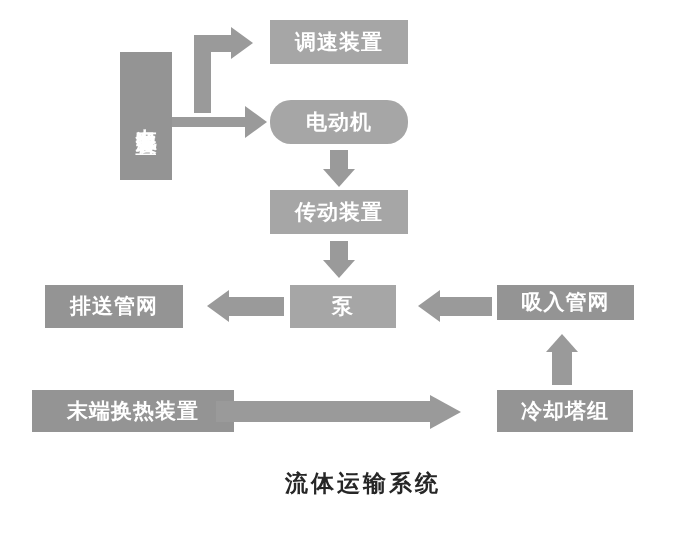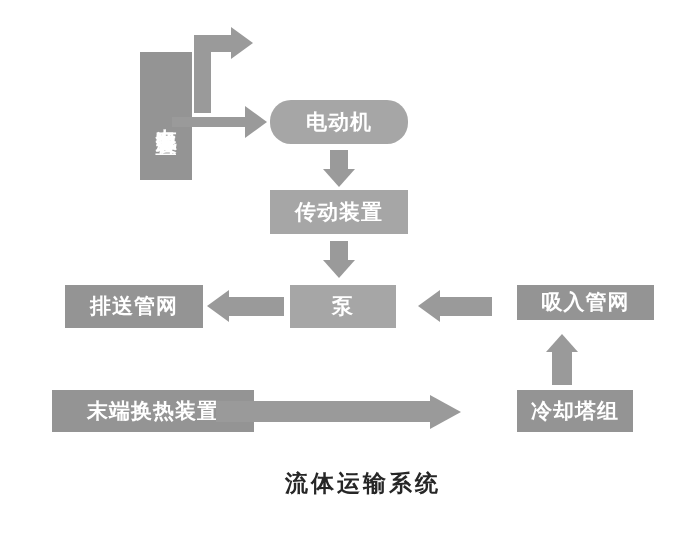--- a/index.html
+++ b/index.html
@@ -26,21 +26,21 @@
     justify-content: center;
     color: #ffffff;
     font-family: "DejaVu Sans", "Liberation Sans", sans-serif;
     font-weight: 700;
     letter-spacing: 1px;
     line-height: 1.05;
     text-align: center;
     user-select: none;
   }
   .node.light { background: #a6a6a6; }
-  .node.dark  { background: #949494; margin-left: 20px; }
+  .node.dark  { background: #949494; }
 
   .node.vertical {
     writing-mode: vertical-rl;
     text-orientation: upright;
     letter-spacing: 2px;
   }
 
   .arrow {
     position: absolute;
     background: #9a9a9a;
@@ -86,20 +86,23 @@
 </style>
 </head>
 <body>
 
 <div id="canvas">
 
   <div class="node dark vertical" style="left:120px; top:52px; width:52px; height:128px; font-size:21px;">
     <span>电源装置</span>
   </div>
 
+  <div class="node light" style="left:270px; top:20px; width:138px; height:44px; font-size:21px;">
+    <span>调速装置</span>
+  </div>
 
   <div class="node light" style="left:270px; top:100px; width:138px; height:44px; font-size:21px;border-radius:21px;">
     <span>电动机</span>
   </div>
 
   <div class="node light" style="left:270px; top:190px; width:138px; height:44px; font-size:21px;justify-content:center;">
     <span>传动装置</span>
   </div>
 
   <div class="node light" style="left:290px; top:285px; width:106px; height:43px; font-size:21px;">
@@ -111,21 +114,21 @@
   </div>
 
   <div class="node dark" style="left:497px; top:285px; width:137px; height:35px; font-size:21px;">
     <span>吸入管网</span>
   </div>
 
   <div class="node dark" style="left:32px; top:390px; width:202px; height:42px; font-size:21px;">
     <span>末端换热装置</span>
   </div>
 
-  <div class="node dark" style="left:497px; top:390px; width:116px; height:42px; font-size:21px;justify-content:center;">
+  <div class="node dark" style="left:497px; top:390px; width:136px; height:42px; font-size:21px;justify-content:center;">
     <span>冷却塔组</span>
   </div>
 
   <div>
     <div class="arrow" style="left:194px; top:58px; width:17px; height:55px;"></div>
     <div class="arrow" style="left:194px; top:35px; width:38px; height:17px;"></div>
     <div class="arrow" style="left:194px; top:35px; width:17px; height:24px;"></div>
     <div class="head right" style="left:231px; top:27px;"></div>
   </div>
 

